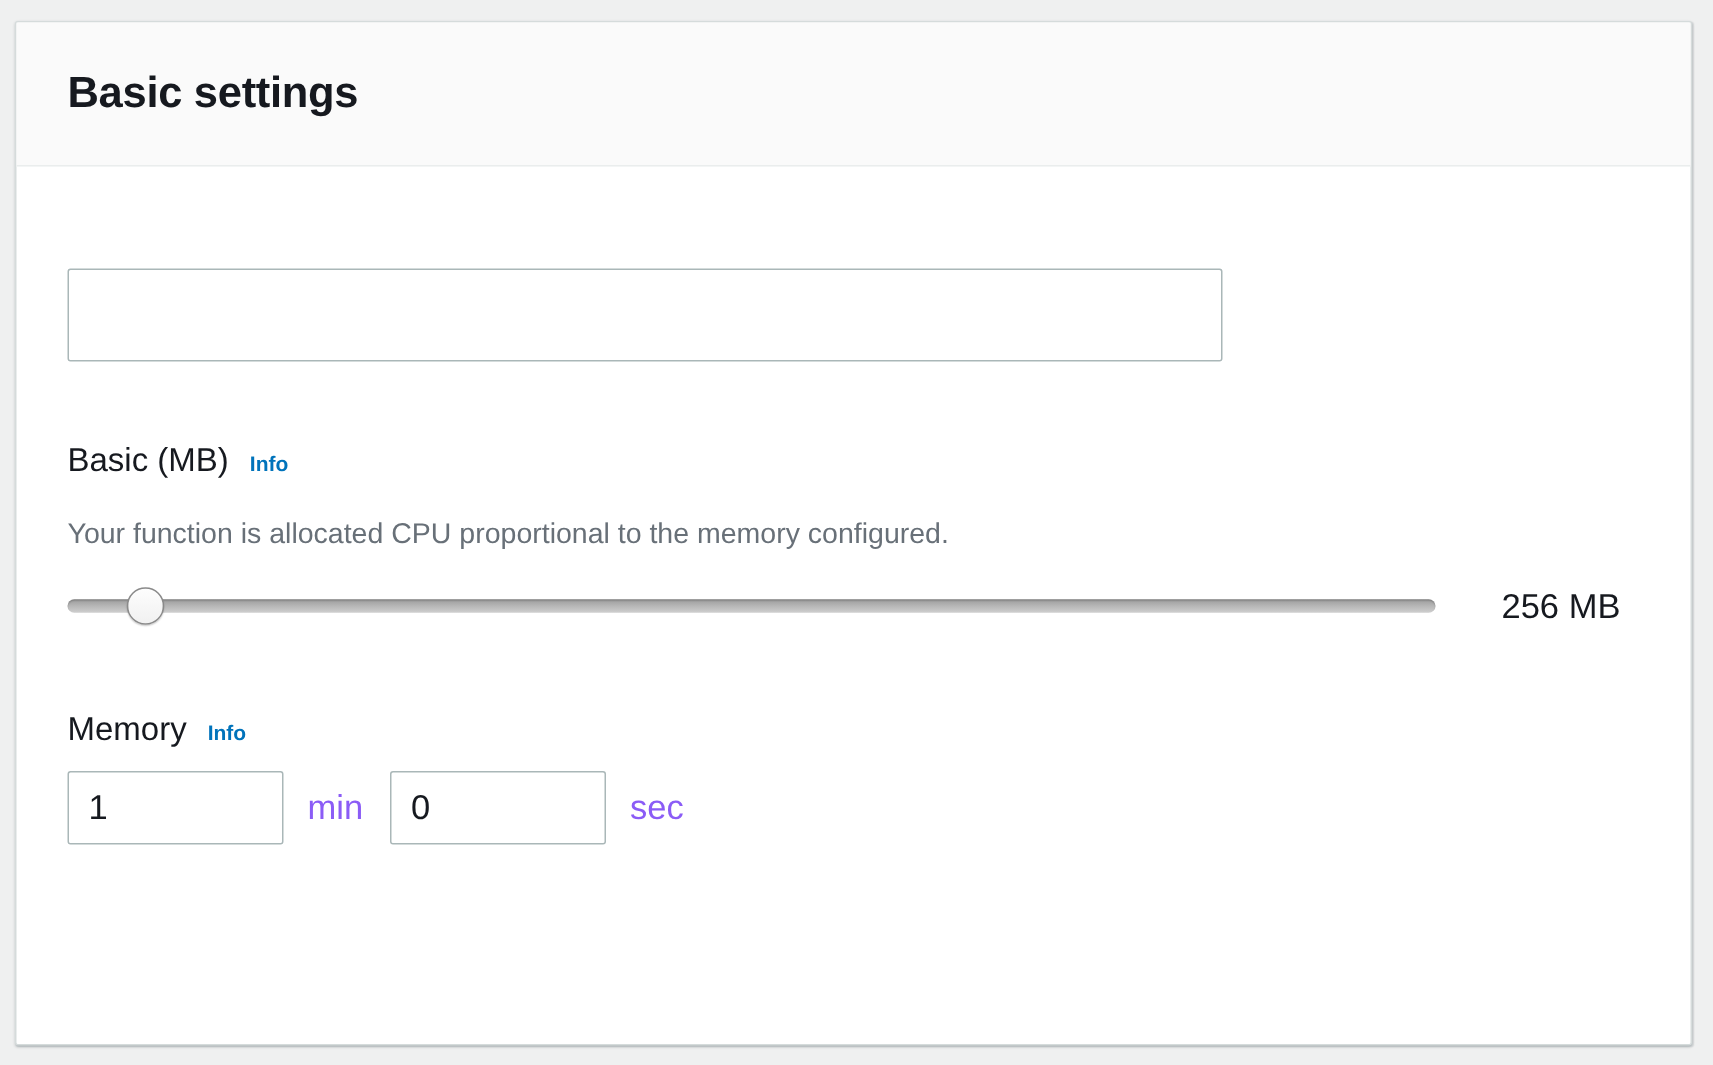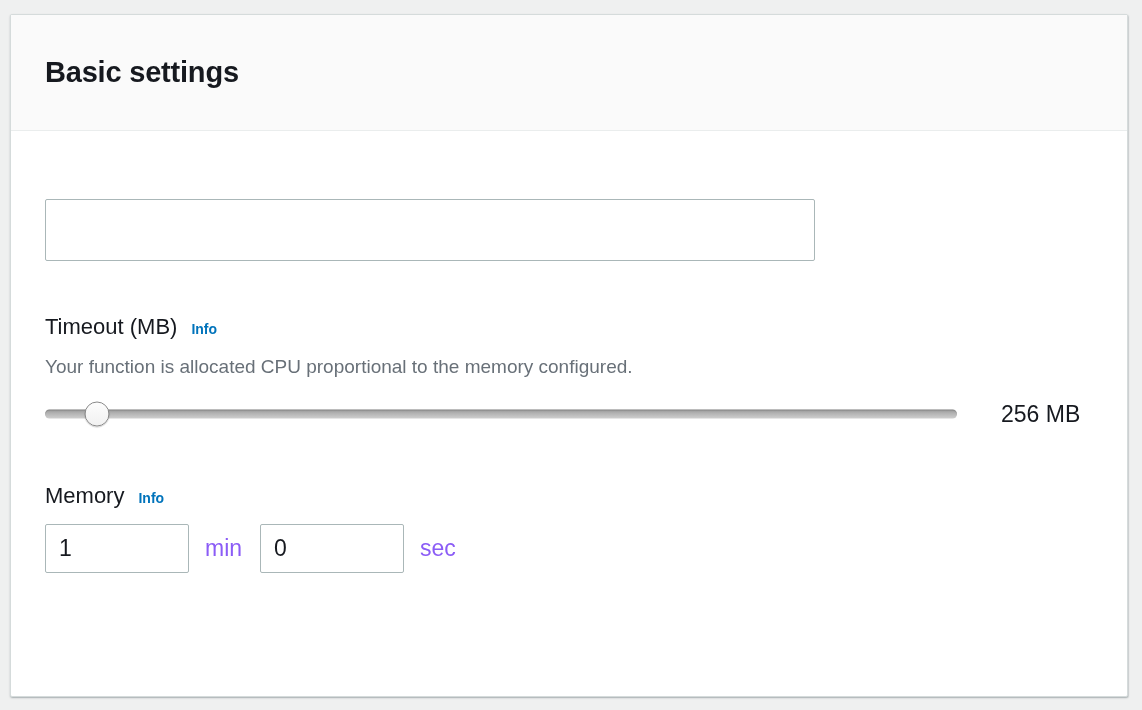--- a/index.html
+++ b/index.html
@@ -29,21 +29,21 @@
     width: 1118px;
     height: 683px;
     background: #ffffff;
     border: 1px solid #d5dbdb;
     border-radius: 2px;
     box-sizing: border-box;
     box-shadow: 0 1px 2px rgba(0,28,36,0.22), 1px 1px 1px rgba(0,28,36,0.10);
   }
 
   .card-header {
-    height: 116px;
+    height: 96px;
     background: #fafafa;
     border-bottom: 1px solid #eaeded;
     box-sizing: border-box;
     display: flex;
     align-items: center;
     padding: 0 34px;
   }
 
   .card-title {
     font-size: 29px;
@@ -73,21 +73,21 @@
     font-size: 14px;
     font-weight: bold;
     color: #0073bb;
     cursor: pointer;
     text-decoration: none;
   }
 
   .field-hint {
     font-size: 19px;
     color: #687078;
-    margin-top: 16px;
+    margin-top: 26px;
     line-height: 1.25;
   }
 
   
   .text-input {
     box-sizing: border-box;
     width: 770px;
     height: 62px;
     margin-top: 16px;
     border: 1px solid #aab7b8;
@@ -193,21 +193,21 @@
     </header>
 
     <div class="card-body">
 
       <div class="form-group">
         <input class="text-input" type="text" value="" style="">
       </div>
 
       <div class="form-group memory-section">
         <div class="field-label">
-          <span>Timeout (MB)</span>
+          <span>Basic (MB)</span>
           <a class="info-link" href="#">Info</a>
         </div>
         <div class="field-hint">Your function is allocated CPU proportional to the memory configured.</div>
 
         <div class="slider-row">
           <div class="slider-wrap">
             <div class="slider-track"></div>
             <div class="slider-thumb" id="memThumb" style="left: 5.7%;"></div>
           </div>
           <div class="slider-value">256 MB</div>

